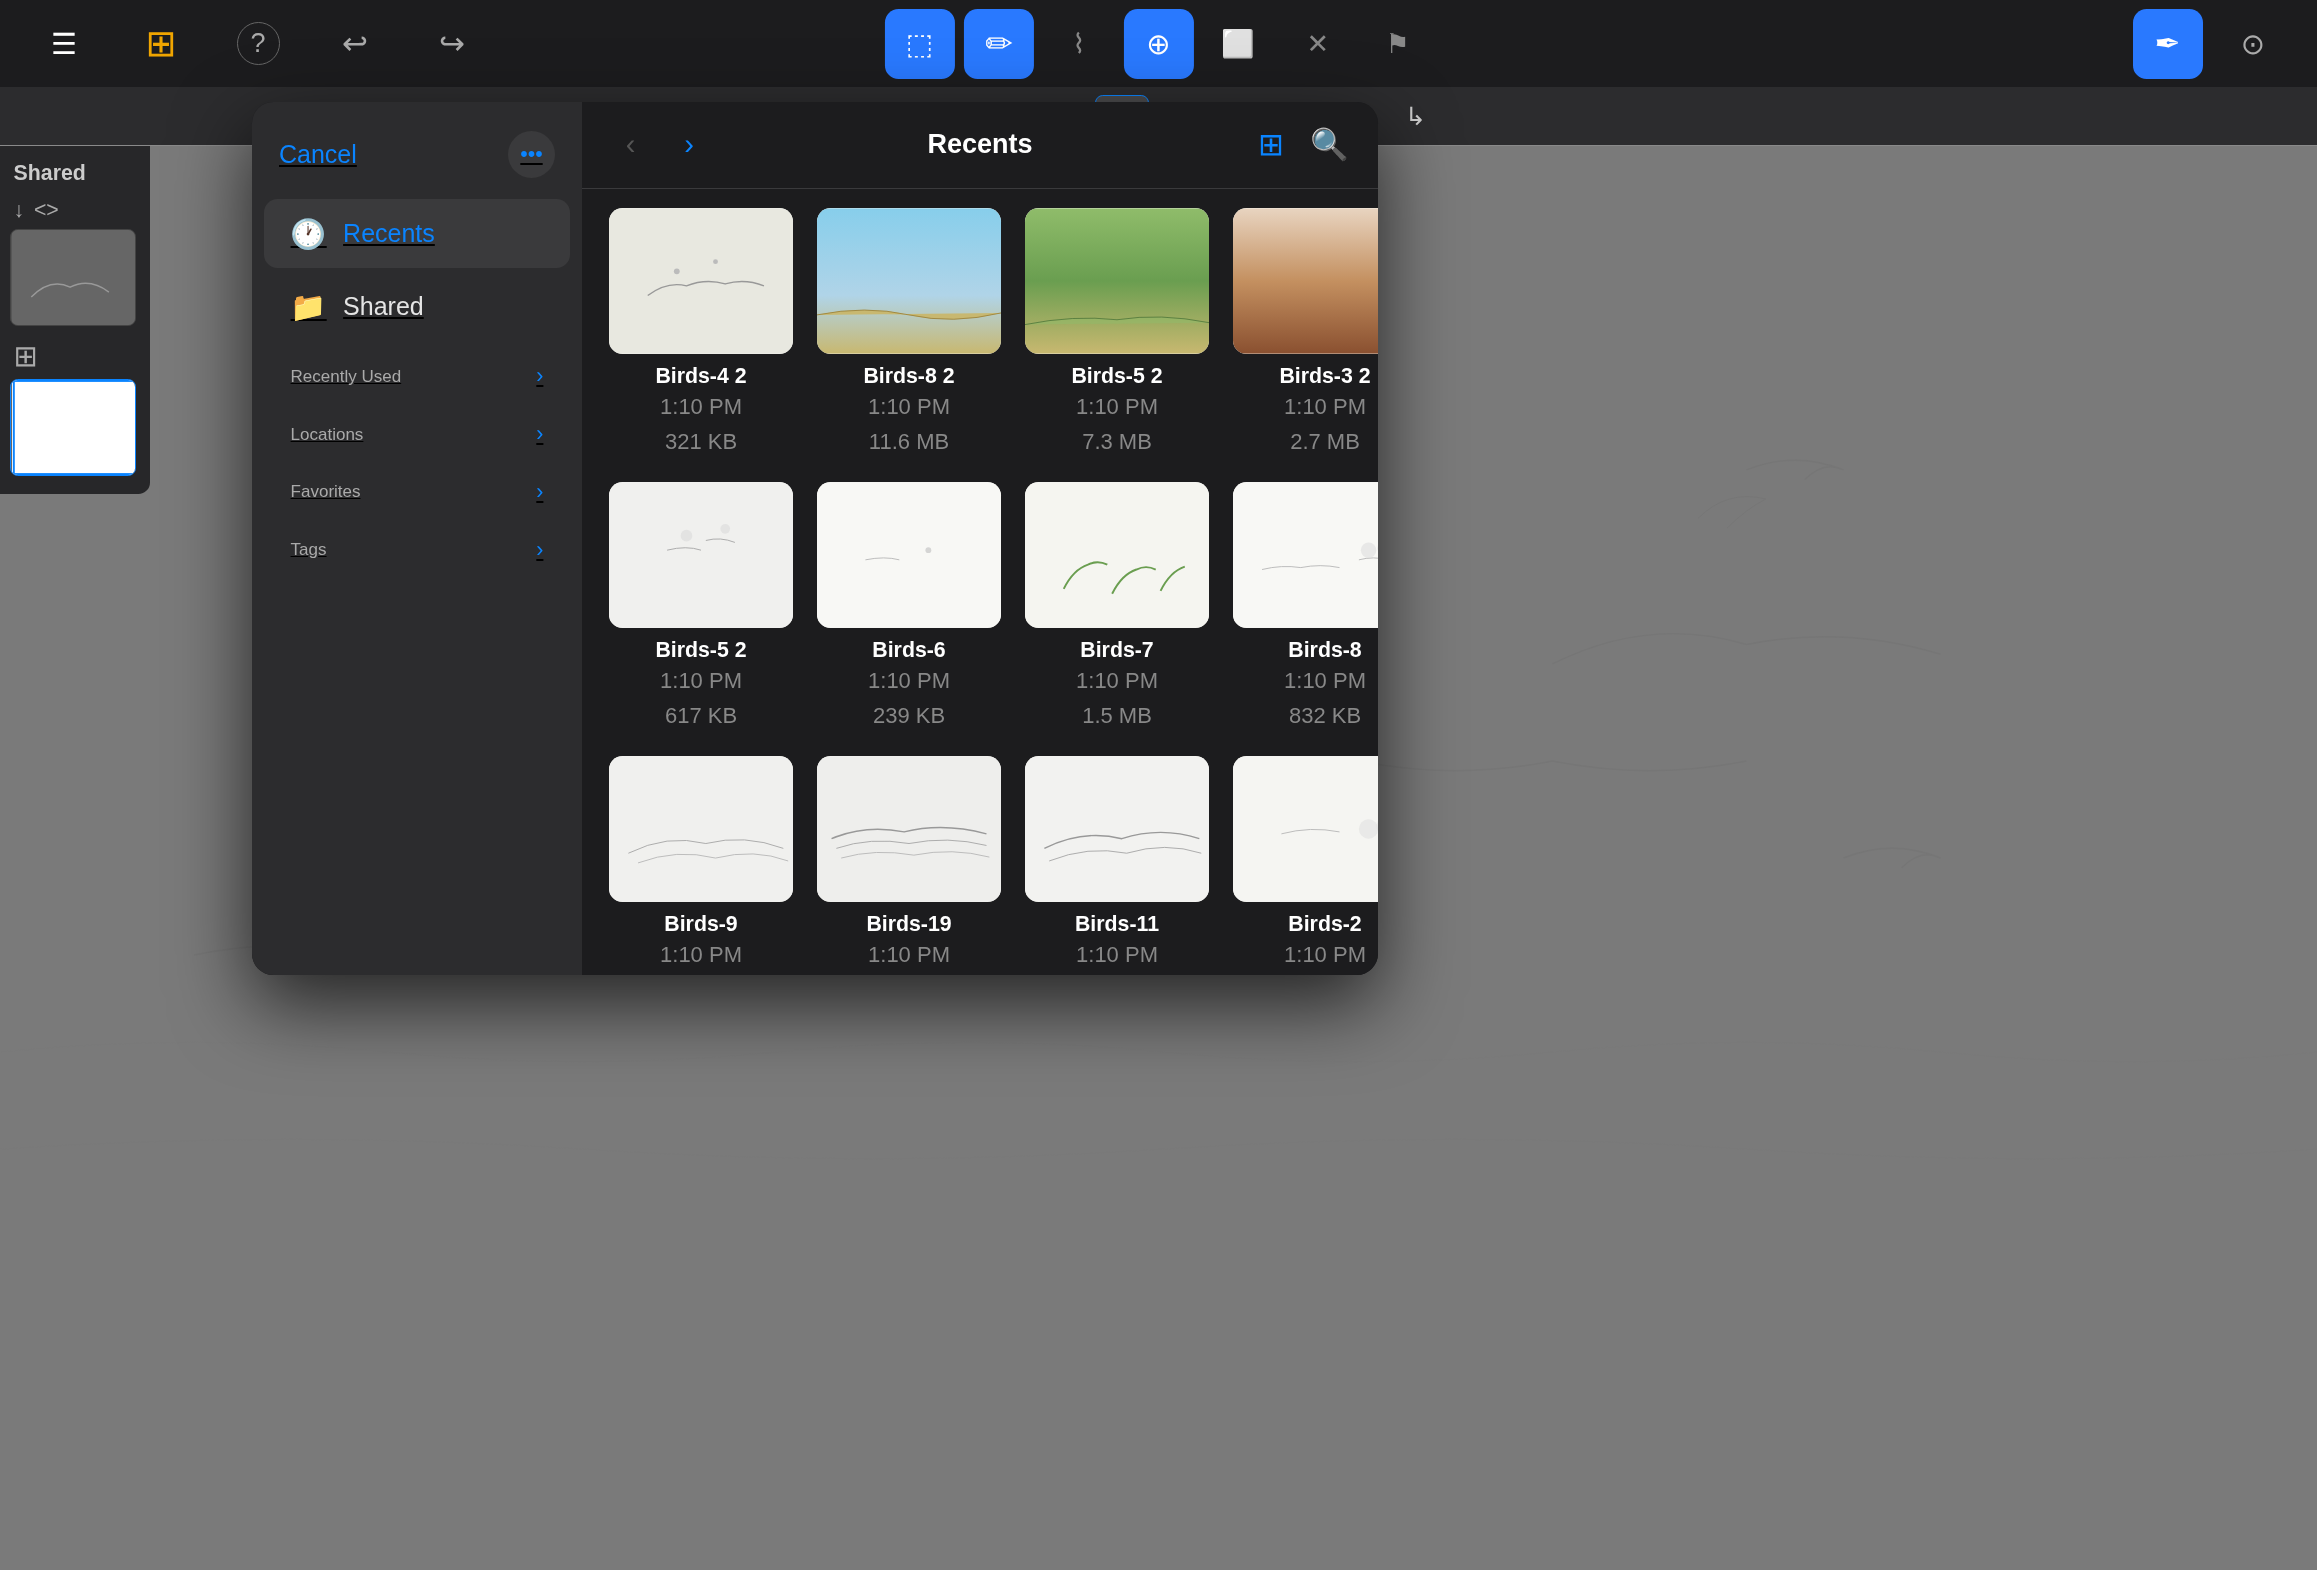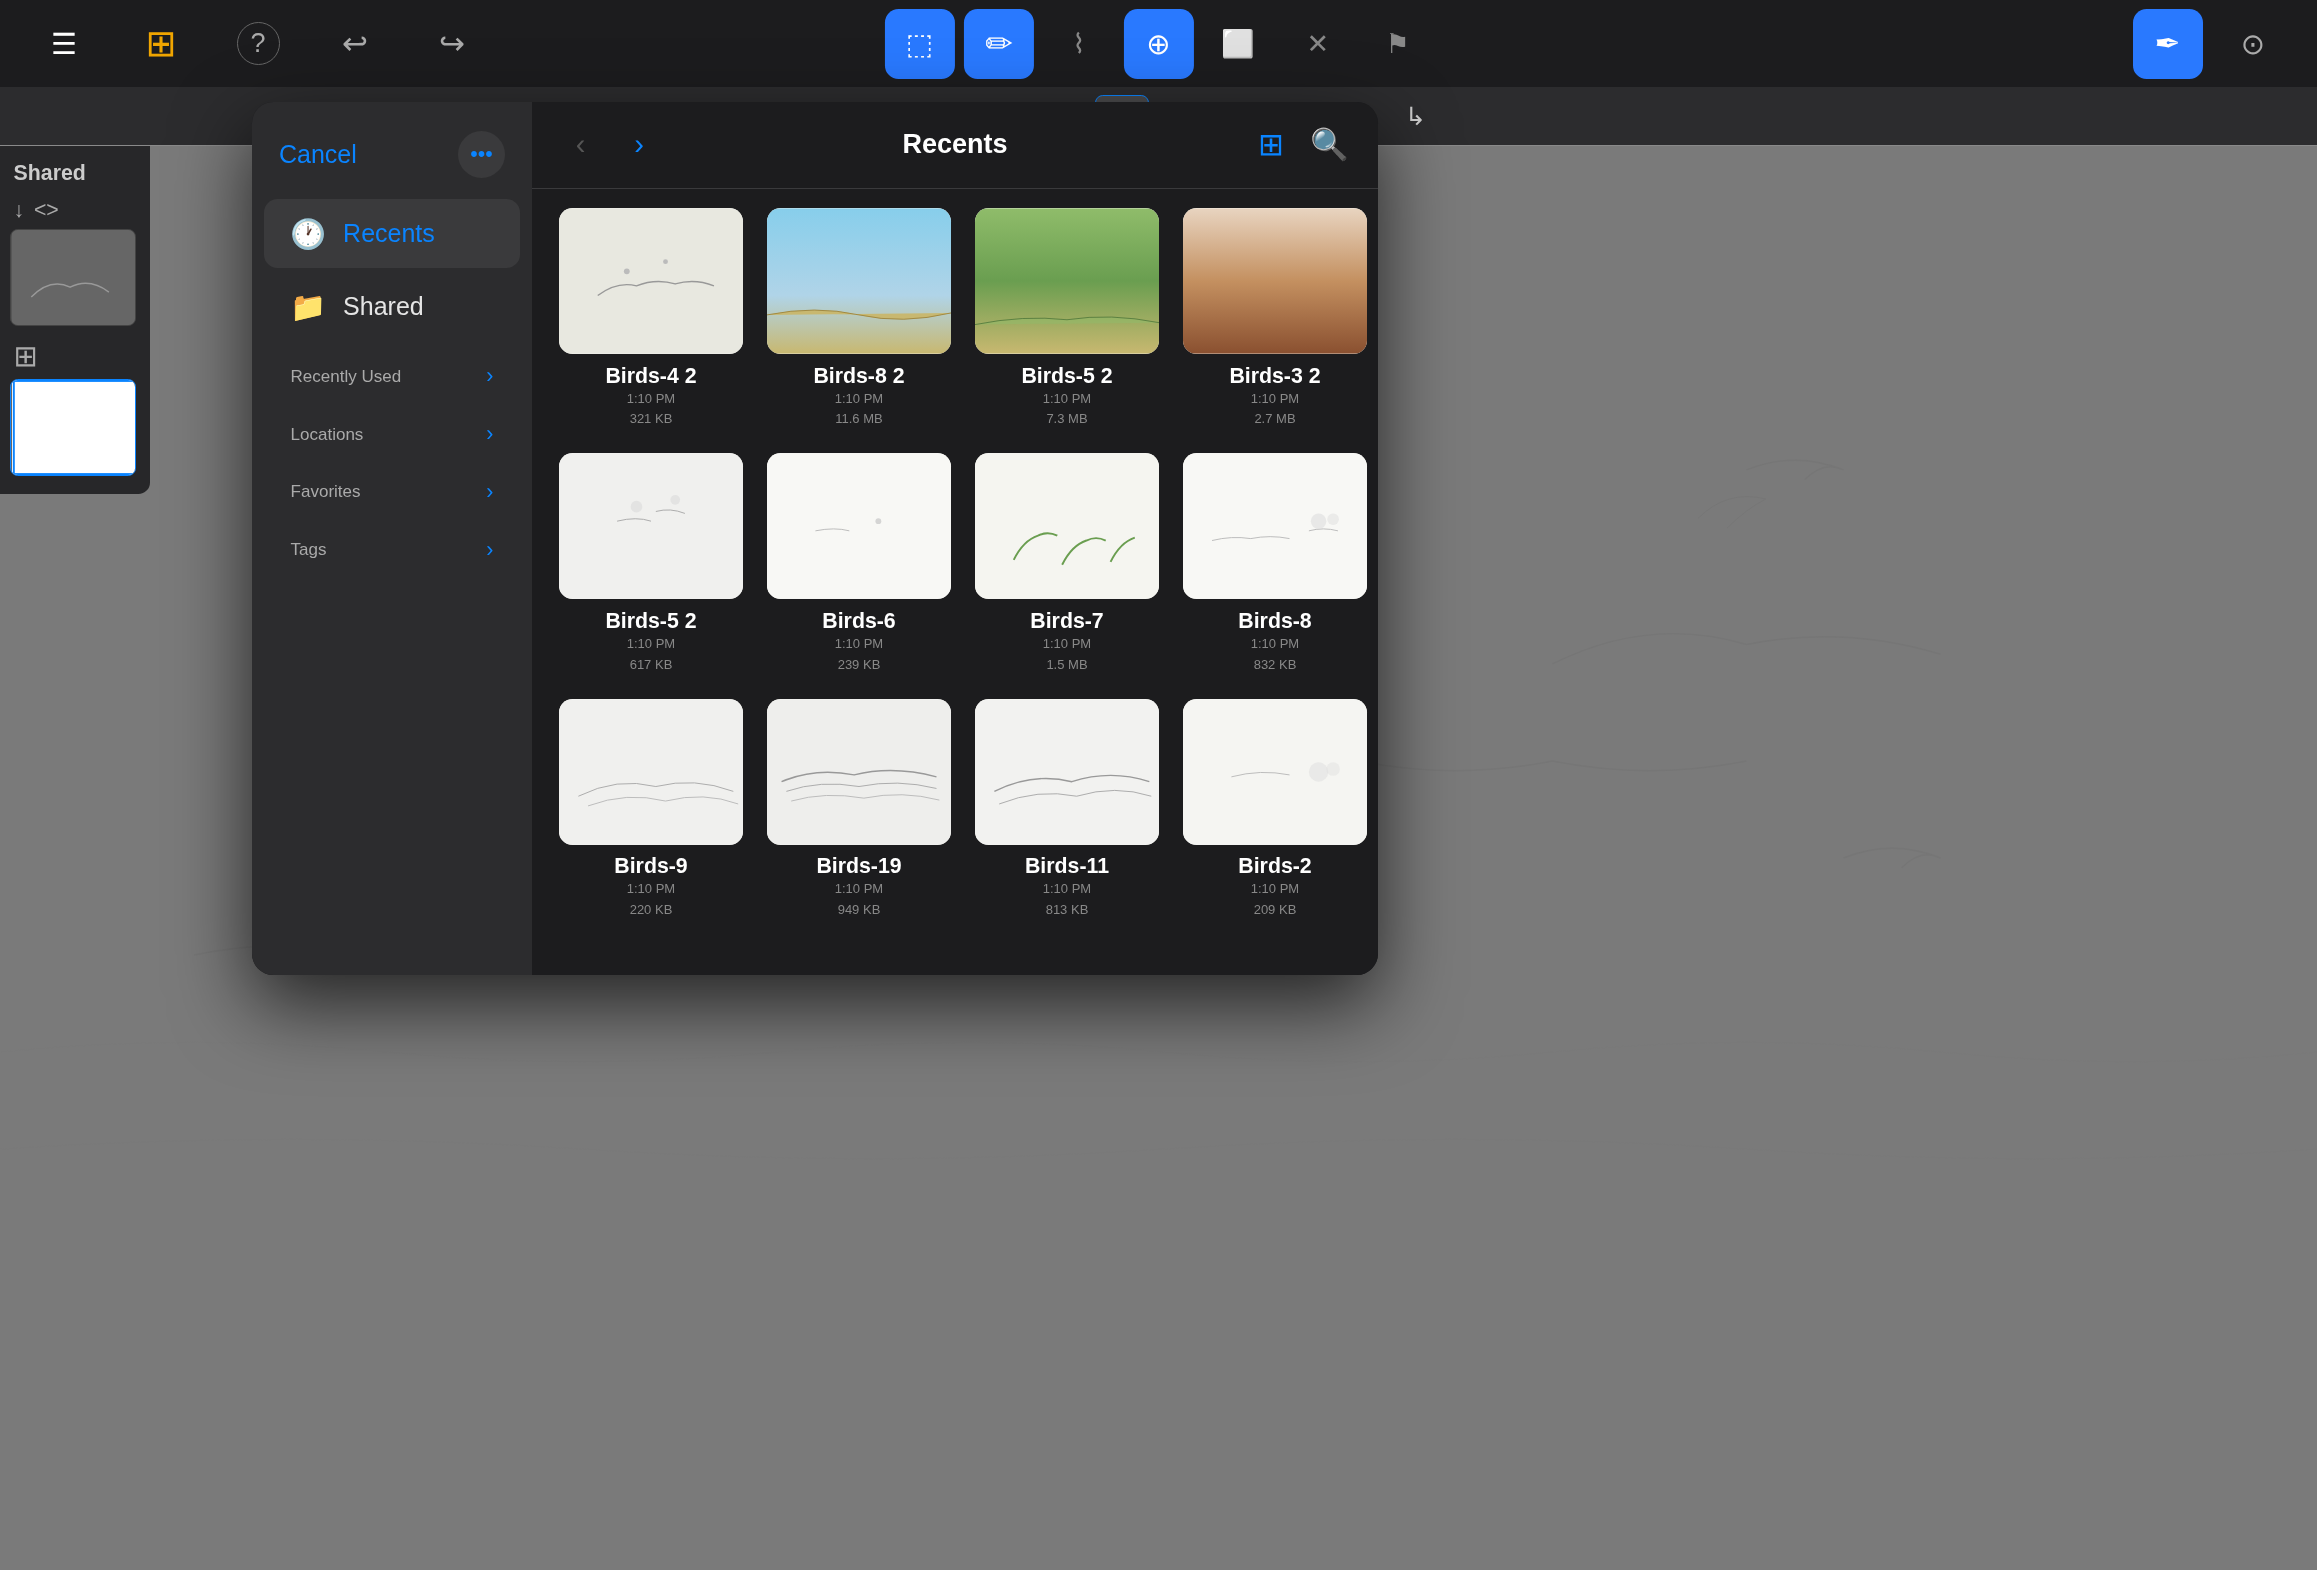--- a/index.html
+++ b/index.html
@@ -149,26 +149,27 @@
       background: #1c1c1e;
       border-radius: 21.3px;
       overflow: hidden;
       display: flex;
       z-index: 100;
       box-shadow: 0 29px 78px rgba(0,0,0,0.7);
     }
 
     
     .sidebar {
-      width: 280px;
+      width: 330px;
       background: #2c2c2e;
       display: flex;
       flex-direction: column;
       padding: 0;
       flex-shrink: 0;
+      text-decoration: underline;
     }
     .sidebar-header {
       display: flex;
       align-items: center;
       justify-content: space-between;
       padding: 29px 27px 19.4px;
     }
     .cancel-btn {
       color: #0a84ff;
       font-size: 25px;
@@ -300,21 +301,21 @@
       justify-content: center;
       position: relative;
     }
     .file-name {
       font-size: 21.3px;
       font-weight: 600;
       color: #fff;
       text-align: center;
     }
     .file-meta {
-      font-size: 13px;
+      font-size: 22px;
       color: #888;
       text-align: center;
       line-height: 1.6;
     }
 
     
     .file-grid::-webkit-scrollbar { width: 5.8px; }
     .file-grid::-webkit-scrollbar-thumb { background: #555; border-radius: 2.9px; }
     .file-grid::-webkit-scrollbar-track { background: transparent; }
   </style>

